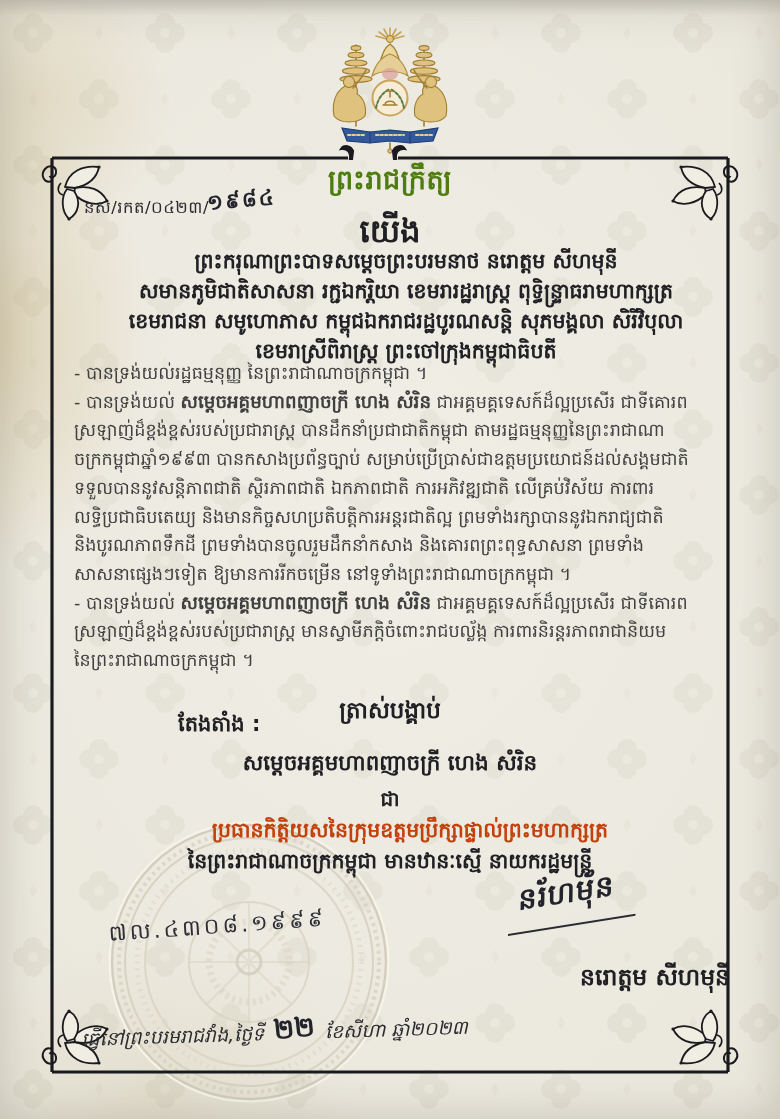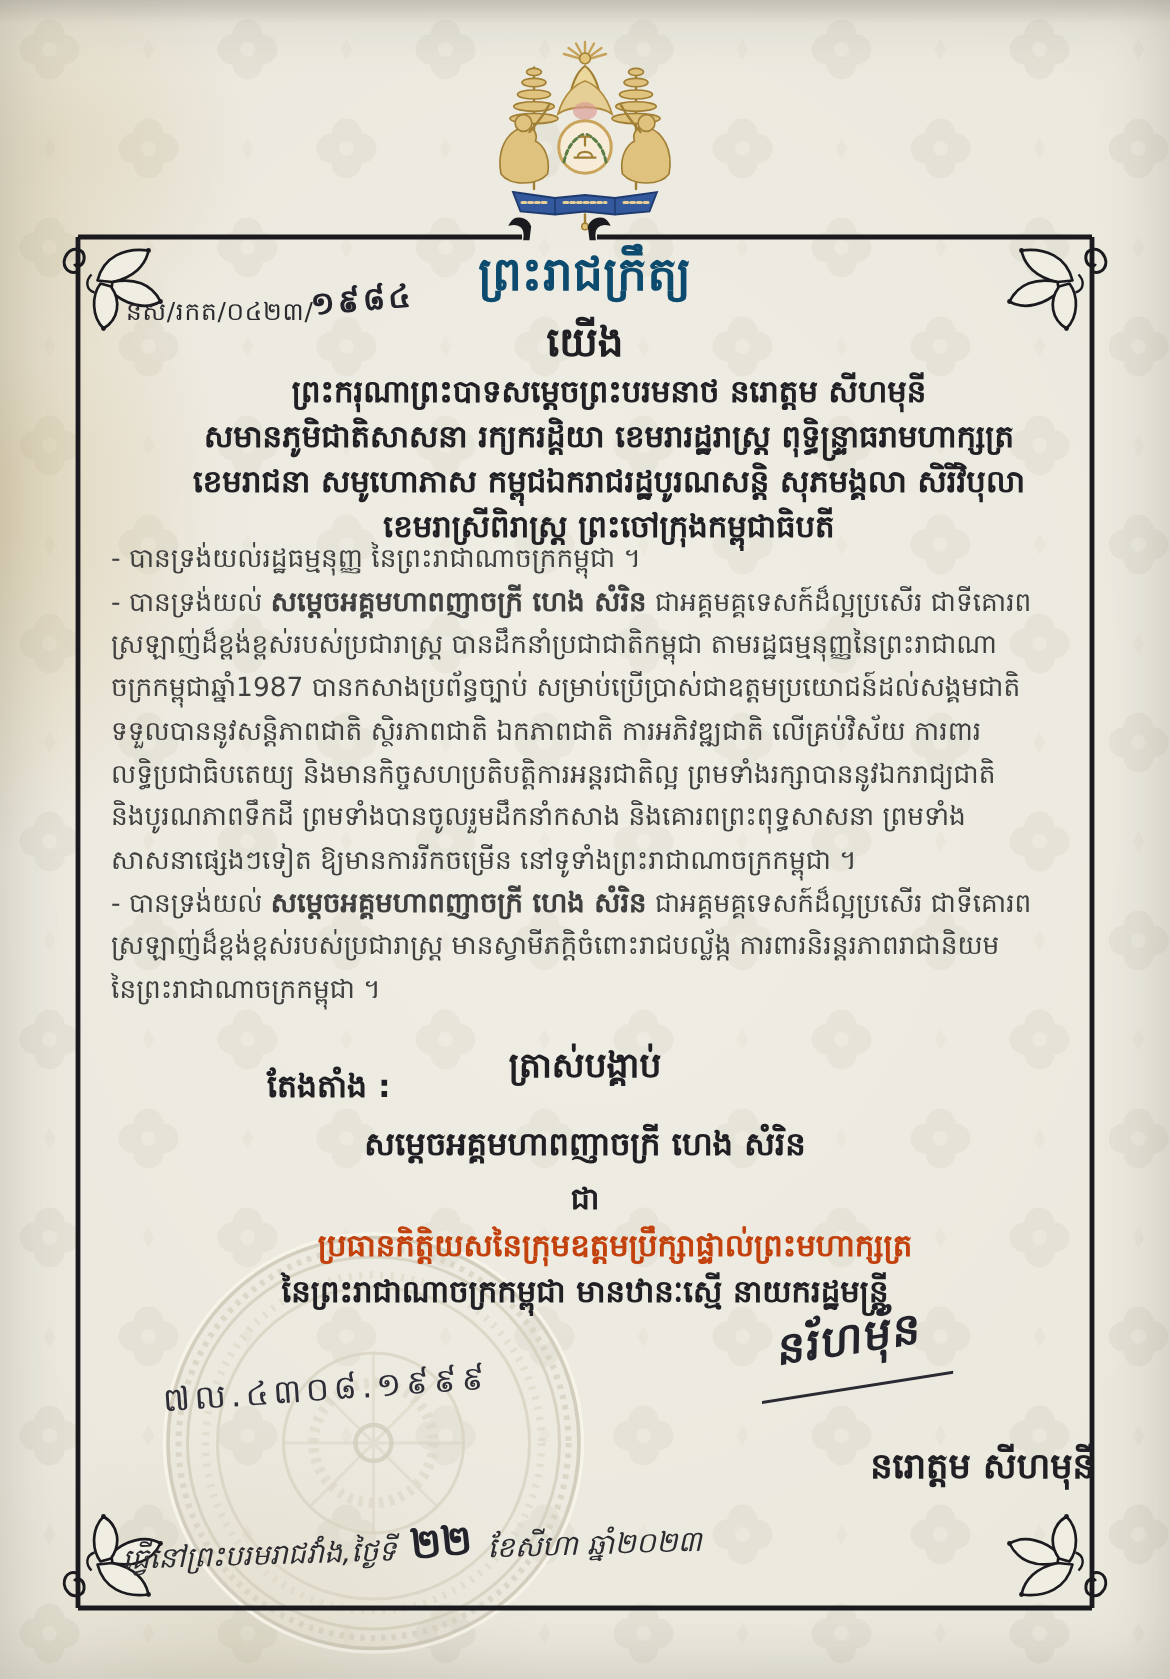--- a/index.html
+++ b/index.html
@@ -20,22 +20,22 @@
       radial-gradient(900px 1200px at 50% 45%, rgba(255,255,252,.28), rgba(255,255,252,0) 70%);
   }
   .vignette{box-shadow:0 0 46px rgba(110,105,85,.30) inset;}
   .t{position:absolute;}
   .nw{white-space:nowrap;}
   .center{left:52px;right:52px;text-align:center;white-space:nowrap;}
   
   .ref-line{top:192px;left:84px;font-size:16.5px;letter-spacing:.5px;}
   .ref-hand{display:inline-block;font-size:21px;font-weight:600;letter-spacing:2px;
     transform:rotate(-5deg) translateY(-3px);transform-origin:left bottom;color:#23232c;}
-  .decree-title{top:163px;font-size:31px;font-weight:bold;letter-spacing:.5px;color:#0c4a6e;}
-  .we{top:211px;font-size:27px;font-weight:bold;color:#1f1f24;}
+  .decree-title{top:163px;font-size:27px;font-weight:bold;letter-spacing:.5px;color:#4d7c0f;}
+  .we{top:211px;font-size:32px;font-weight:bold;color:#1f1f24;}
   
   .royal-title{top:246px;left:52px;right:52px;text-align:center;
     font-size:20.5px;font-weight:bold;line-height:30px;color:#202025;margin-left:32px;}
   .royal-title div{white-space:nowrap;}
   
   .preamble{top:359px;left:74px;width:648px;font-size:17.6px;line-height:28.7px;color:#404040;}
   .body-line{white-space:nowrap;}
   .bold-name{font-weight:bold;font-size:1.04em;}
   
   .command{top:668px;font-size:23px;font-weight:bold;color:#1f1f24;margin-top:28px;}
@@ -192,30 +192,30 @@
 </svg>
 
 <div class="t ref-line nw">
   <span>នស/រកត/០៤២៣/</span><span class="ref-hand">១៩៨៤</span>
 </div>
 <div class="t center decree-title">ព្រះរាជក្រឹត្យ</div>
 <div class="t center we">យើង</div>
 
 <div class="t royal-title">
     <div>ព្រះករុណាព្រះបាទសម្តេចព្រះបរមនាថ នរោត្តម សីហមុនី</div>
-    <div>សមានភូមិជាតិសាសនា រក្យករដ្តិយា ខេមរារដ្ឋរាស្ត្រ ពុទ្ធិន្ទ្រាធរាមហាក្សត្រ</div>
+    <div>សមានភូមិជាតិសាសនា រក្ជឯករ្តិយា ខេមរារដ្ឋរាស្ត្រ ពុទ្ធិន្ទ្រាធរាមហាក្សត្រ</div>
     <div>ខេមរាជនា សមូហោភាស កម្ពុជឯករាជរដ្ឋបូរណសន្តិ សុភមង្គលា សិរីវិបុលា</div>
     <div>ខេមរាស្រីពិរាស្ត្រ ព្រះចៅក្រុងកម្ពុជាធិបតី</div>
   </div>
 
 <div class="t preamble">
     <div class="body-line"><span>- បានទ្រង់យល់រដ្ឋធម្មនុញ្ញ នៃព្រះរាជាណាចក្រកម្ពុជា ។</span></div>
     <div class="body-line"><span>- បានទ្រង់យល់ </span><span class="bold-name">សម្តេចអគ្គមហាពញាចក្រី ហេង សំរិន</span><span> ជាអគ្គមគ្គទេសក៍ដ៏ល្អប្រសើរ ជាទីគោរព</span></div>
     <div class="body-line"><span>ស្រឡាញ់ដ៏ខ្ពង់ខ្ពស់របស់ប្រជារាស្ត្រ បានដឹកនាំប្រជាជាតិកម្ពុជា តាមរដ្ឋធម្មនុញ្ញនៃព្រះរាជាណា</span></div>
-    <div class="body-line"><span>ចក្រកម្ពុជាឆ្នាំ1987 បានកសាងប្រព័ន្ធច្បាប់ សម្រាប់ប្រើប្រាស់ជាឧត្តមប្រយោជន៍ដល់សង្គមជាតិ</span></div>
+    <div class="body-line"><span>ចក្រកម្ពុជាឆ្នាំ១៩៩៣ បានកសាងប្រព័ន្ធច្បាប់ សម្រាប់ប្រើប្រាស់ជាឧត្តមប្រយោជន៍ដល់សង្គមជាតិ</span></div>
     <div class="body-line"><span>ទទួលបាននូវសន្តិភាពជាតិ ស្ថិរភាពជាតិ ឯកភាពជាតិ ការអភិវឌ្ឍជាតិ លើគ្រប់វិស័យ ការពារ</span></div>
     <div class="body-line"><span>លទ្ធិប្រជាធិបតេយ្យ និងមានកិច្ចសហប្រតិបត្តិការអន្តរជាតិល្អ ព្រមទាំងរក្សាបាននូវឯករាជ្យជាតិ</span></div>
     <div class="body-line"><span>និងបូរណភាពទឹកដី ព្រមទាំងបានចូលរួមដឹកនាំកសាង និងគោរពព្រះពុទ្ធសាសនា ព្រមទាំង</span></div>
     <div class="body-line"><span>សាសនាផ្សេងៗទៀត ឱ្យមានការរីកចម្រើន នៅទូទាំងព្រះរាជាណាចក្រកម្ពុជា ។</span></div>
     <div class="body-line"><span>- បានទ្រង់យល់ </span><span class="bold-name">សម្តេចអគ្គមហាពញាចក្រី ហេង សំរិន</span><span> ជាអគ្គមគ្គទេសក៍ដ៏ល្អប្រសើរ ជាទីគោរព</span></div>
     <div class="body-line"><span>ស្រឡាញ់ដ៏ខ្ពង់ខ្ពស់របស់ប្រជារាស្ត្រ មានស្វាមីភក្តិចំពោះរាជបល្ល័ង្ក ការពារនិរន្តរភាពរាជានិយម</span></div>
     <div class="body-line"><span>នៃព្រះរាជាណាចក្រកម្ពុជា ។</span></div>
   </div>
 
 <div class="t center command">ត្រាស់បង្គាប់</div>

